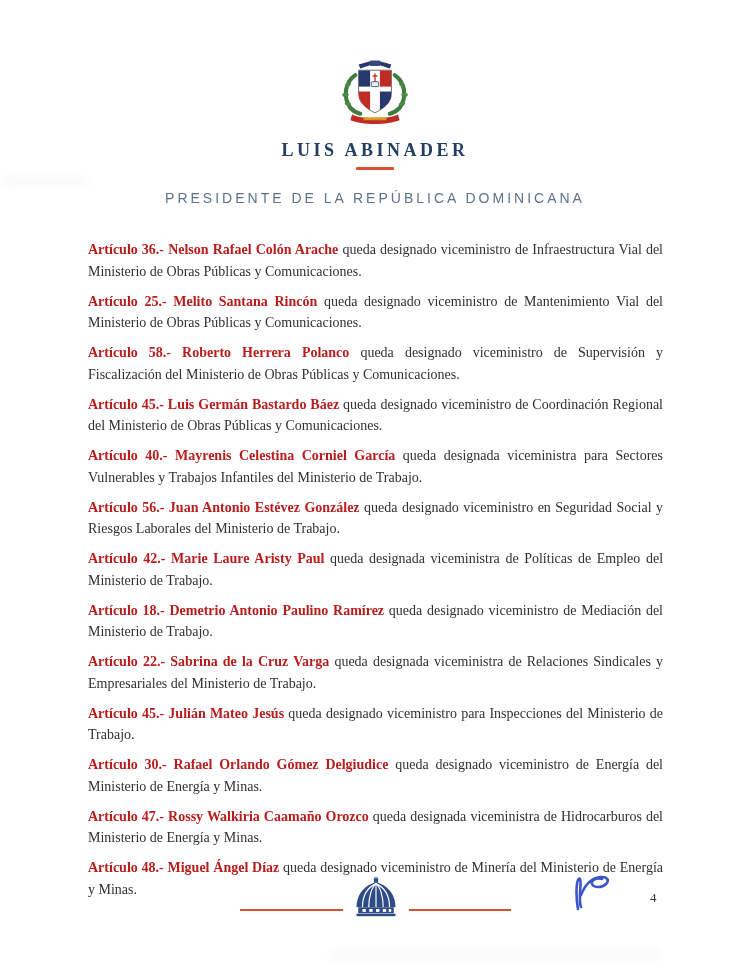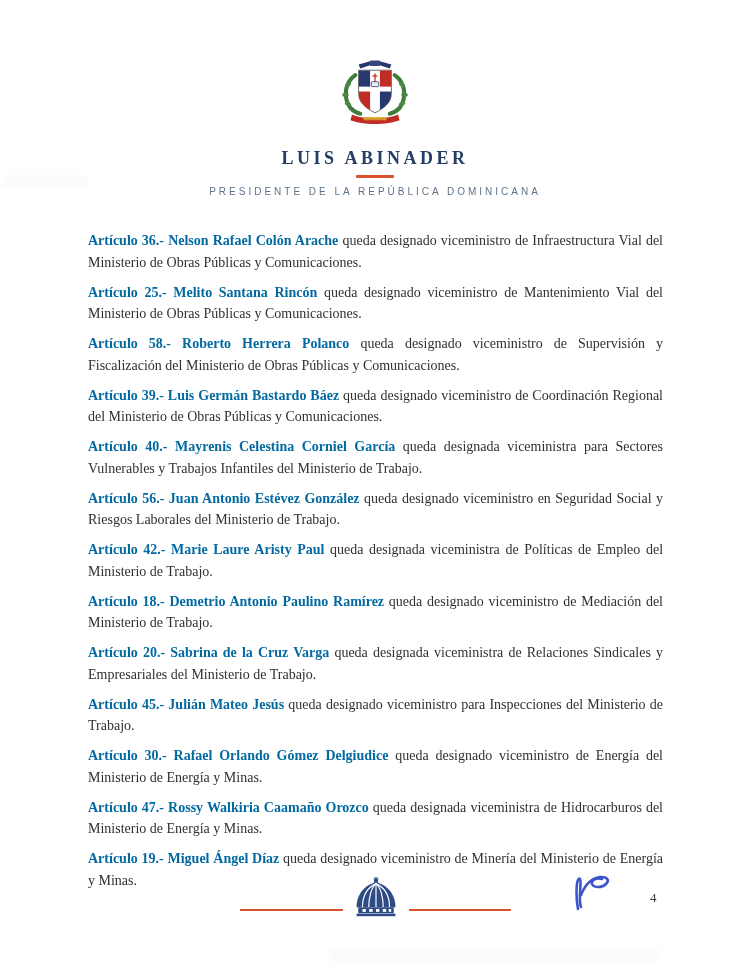--- a/index.html
+++ b/index.html
@@ -11,52 +11,52 @@
     height: 968px;
     background: #ffffff;
     overflow: hidden;
     font-family: "Liberation Serif", serif;
     color: #2e2e2e;
   }
   
   .letterhead { text-align: center; }
   .crest { display: block; margin: 57px auto 0; width: 82px; height: 74px; }
   .president-name {
-    margin-top: 17px;
+    margin-top: 9px;
     font-family: "Liberation Serif", serif;
     font-size: 18px;
     font-weight: 600;
     letter-spacing: 3.5px;
     color: #243f63;
   }
   .accent-rule {
     width: 38px; height: 3px;
     margin: 6px auto 0;
     background: #d8512c;
     border-radius: 1px;
   }
   .president-title {
-    margin-top: 8px;
+    margin-top: 20px;
     font-family: "Liberation Sans", sans-serif;
-    font-size: 10px;
+    font-size: 14px;
     letter-spacing: 3px;
     color: #5e7389;
   }
   
   .decree-body {
     margin: 33px 87px 0 88px;
     text-align: justify;
   }
   .article {
     font-size: 14px;
     line-height: 21.5px;
     margin-bottom: 8.5px;
     color: #303030;
   }
-  .article strong { font-weight: bold; color: #0369a1; }
+  .article strong { font-weight: bold; color: #b91c1c; }
   
   .footer-rule {
     position: absolute;
     height: 2px;
     background: #d8512c;
     top: 909px;
   }
   .footer-rule.left  { left: 240px; width: 103px; }
   .footer-rule.right { left: 409px; width: 102px; }
   .palace-dome { position: absolute; left: 347px; top: 876px; width: 58px; height: 44px; }
@@ -120,30 +120,30 @@
     </svg>
     <div class="president-name">LUIS ABINADER</div>
     <div class="accent-rule"></div>
     <div class="president-title">PRESIDENTE DE LA REPÚBLICA DOMINICANA</div>
   </header>
 
   <main class="decree-body">
     <p class="article"><strong>Artículo 36.- Nelson Rafael Colón Arache</strong> <span>queda designado viceministro de Infraestructura Vial del Ministerio de Obras Públicas y Comunicaciones.</span></p>
     <p class="article"><strong>Artículo 25.- Melito Santana Rincón</strong> <span>queda designado viceministro de Mantenimiento Vial del Ministerio de Obras Públicas y Comunicaciones.</span></p>
     <p class="article"><strong>Artículo 58.- Roberto Herrera Polanco</strong> <span>queda designado viceministro de Supervisión y Fiscalización del Ministerio de Obras Públicas y Comunicaciones.</span></p>
-    <p class="article"><strong>Artículo 39.- Luis Germán Bastardo Báez</strong> <span>queda designado viceministro de Coordinación Regional del Ministerio de Obras Públicas y Comunicaciones.</span></p>
+    <p class="article"><strong>Artículo 45.- Luis Germán Bastardo Báez</strong> <span>queda designado viceministro de Coordinación Regional del Ministerio de Obras Públicas y Comunicaciones.</span></p>
     <p class="article"><strong>Artículo 40.- Mayrenis Celestina Corniel García</strong> <span>queda designada viceministra para Sectores Vulnerables y Trabajos Infantiles del Ministerio de Trabajo.</span></p>
     <p class="article"><strong>Artículo 56.- Juan Antonio Estévez González</strong> <span>queda designado viceministro en Seguridad Social y Riesgos Laborales del Ministerio de Trabajo.</span></p>
     <p class="article"><strong>Artículo 42.- Marie Laure Aristy Paul</strong> <span>queda designada viceministra de Políticas de Empleo del Ministerio de Trabajo.</span></p>
     <p class="article"><strong>Artículo 18.- Demetrio Antonio Paulino Ramírez</strong> <span>queda designado viceministro de Mediación del Ministerio de Trabajo.</span></p>
-    <p class="article"><strong>Artículo 20.- Sabrina de la Cruz Varga</strong> <span>queda designada viceministra de Relaciones Sindicales y Empresariales del Ministerio de Trabajo.</span></p>
+    <p class="article"><strong>Artículo 22.- Sabrina de la Cruz Varga</strong> <span>queda designada viceministra de Relaciones Sindicales y Empresariales del Ministerio de Trabajo.</span></p>
     <p class="article"><strong>Artículo 45.- Julián Mateo Jesús</strong> <span>queda designado viceministro para Inspecciones del Ministerio de Trabajo.</span></p>
     <p class="article"><strong>Artículo 30.- Rafael Orlando Gómez Delgiudice</strong> <span>queda designado viceministro de Energía del Ministerio de Energía y Minas.</span></p>
     <p class="article"><strong>Artículo 47.- Rossy Walkiria Caamaño Orozco</strong> <span>queda designada viceministra de Hidrocarburos del Ministerio de Energía y Minas.</span></p>
-    <p class="article"><strong>Artículo 19.- Miguel Ángel Díaz</strong> <span>queda designado viceministro de Minería del Ministerio de Energía y Minas.</span></p>
+    <p class="article"><strong>Artículo 48.- Miguel Ángel Díaz</strong> <span>queda designado viceministro de Minería del Ministerio de Energía y Minas.</span></p>
   </main>
 
   <div class="footer-rule left"></div>
   <svg class="palace-dome" viewBox="0 0 60 52" aria-hidden="true">
     <rect x="27.5" y="3" width="5" height="5" fill="#2e4b85"></rect>
     <path d="M27,3 q3,-3 6,0 z" fill="#2e4b85"></path>
     <path d="M7,37 C7,17 23,8 30,8 C37,8 53,17 53,37 Z" fill="#2e4b85"></path>
     <g stroke="#ffffff" stroke-width="1.4" fill="none">
       <line x1="30" y1="9" x2="30" y2="37"></line>
       <path d="M30,9 C25,13 21.5,24 21.5,37"></path>

